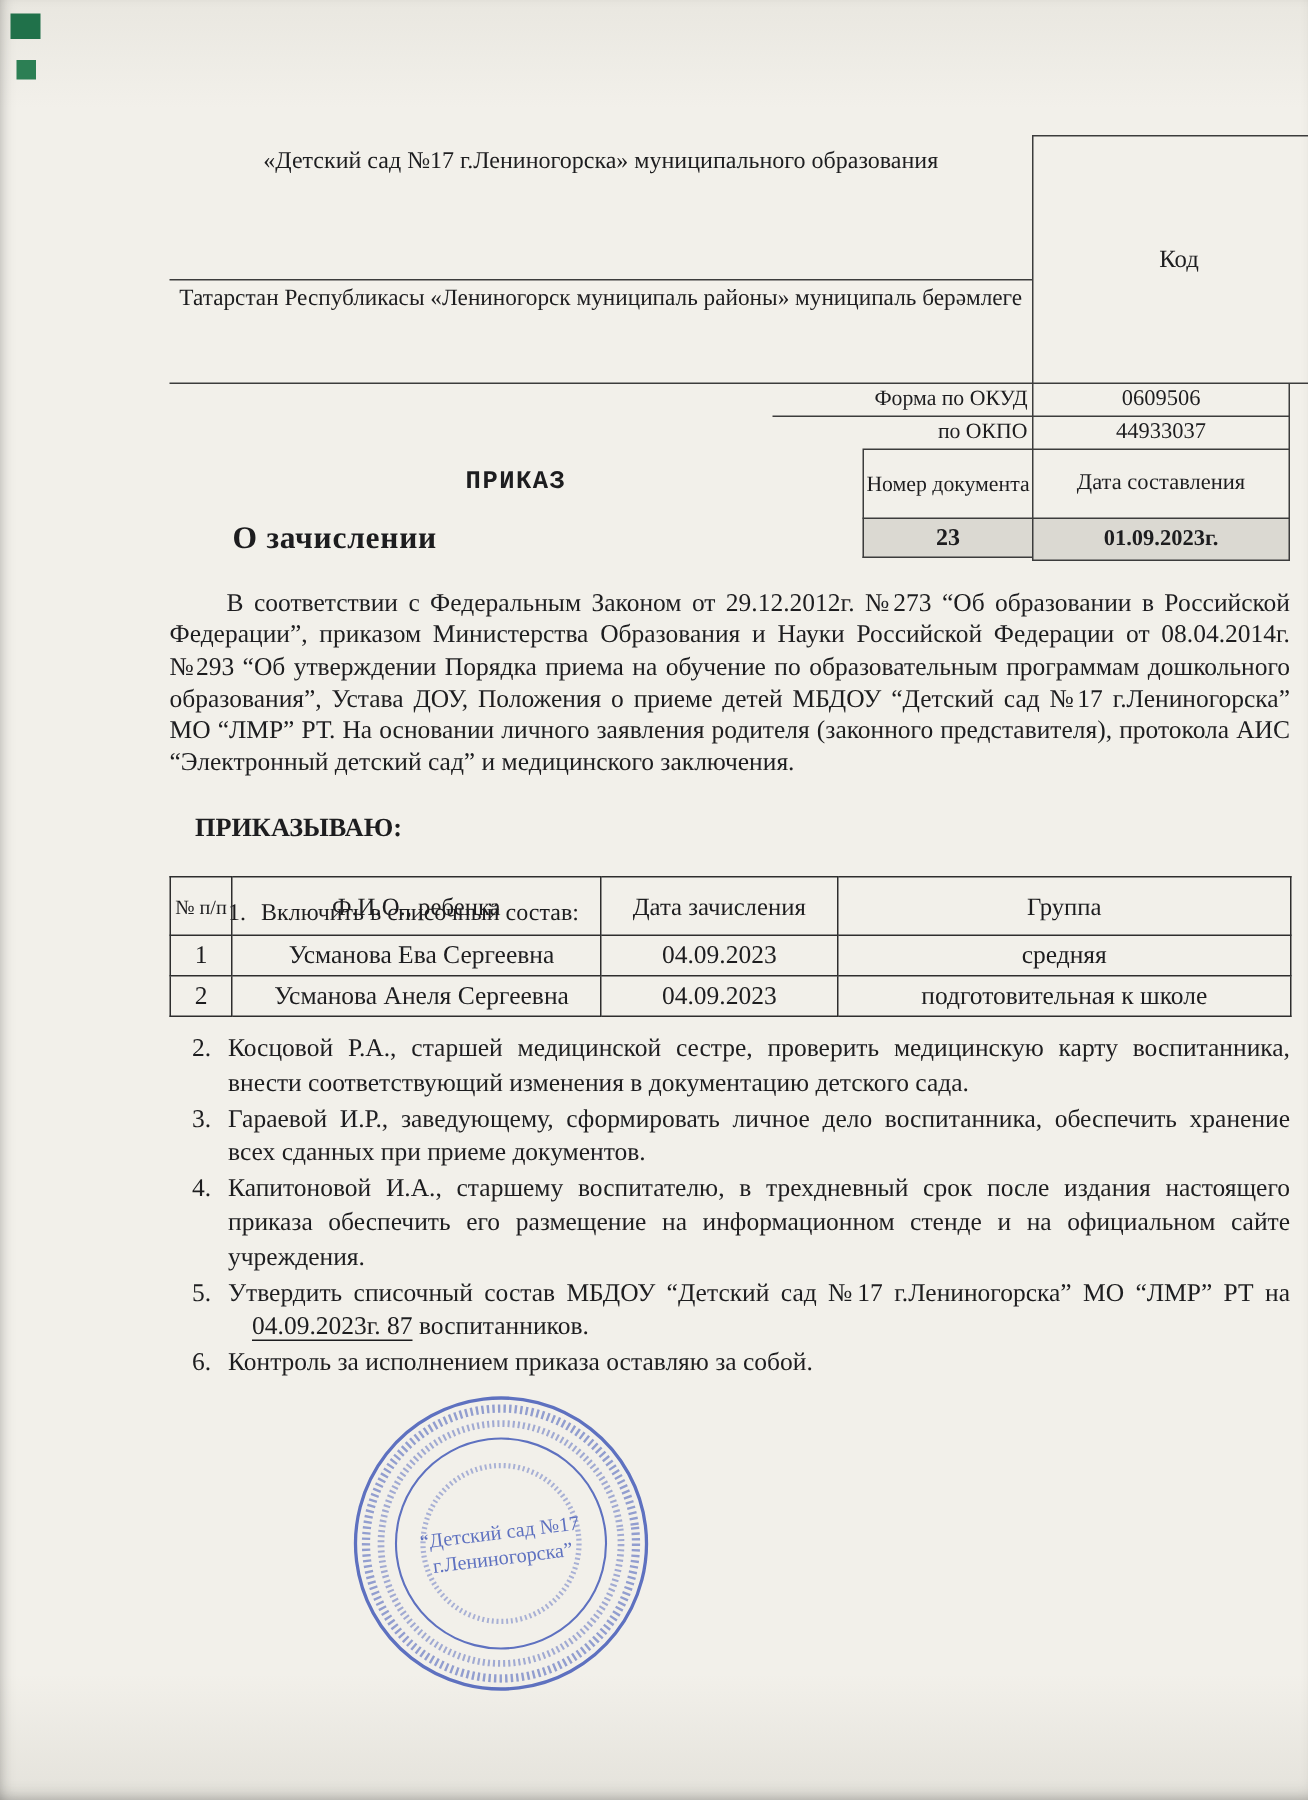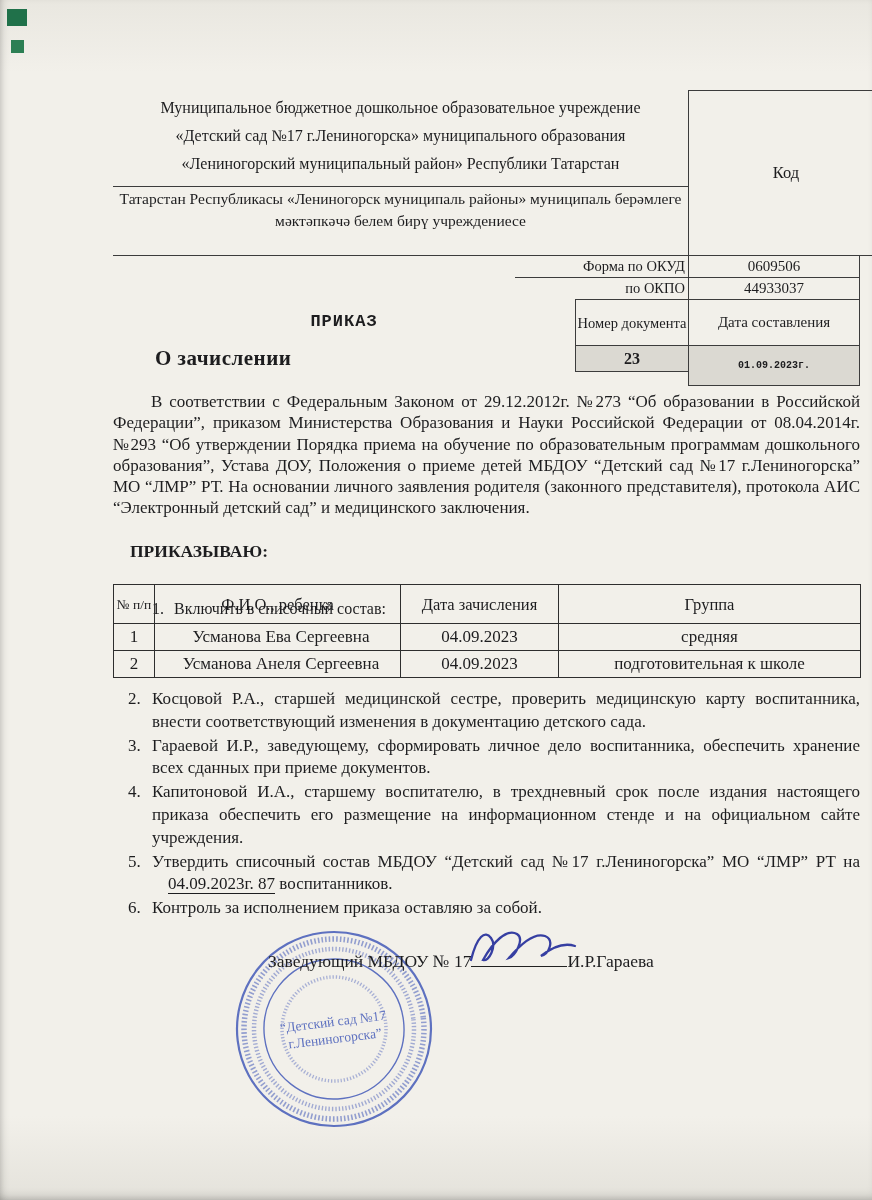--- a/index.html
+++ b/index.html
@@ -35,23 +35,23 @@
   .cell-numdoc { position:absolute; left:462px; top:210px; width:113px; height:46px; box-sizing:border-box;
               border-left:1px solid #3c3c3c; border-bottom:1px solid #3c3c3c;
               display:flex; align-items:center; justify-content:center; text-align:center;
               font-size:14.5px; line-height:18px; }
   .cell-datelbl { position:absolute; left:575px; top:210px; width:172px; height:46px; box-sizing:border-box;
               border-left:1.5px solid #3c3c3c; border-right:1.5px solid #3c3c3c; border-bottom:1px solid #3c3c3c;
               display:flex; align-items:center; justify-content:center; font-size:15px;text-align:center; }
   .cell-numval { position:absolute; left:462px; top:256px; width:113px; height:26px; box-sizing:border-box;
               background:#dbd9d2; border-left:1px solid #3c3c3c; border-bottom:1.5px solid #3c3c3c;
               display:flex; align-items:center; justify-content:center; font-weight:bold; font-size:16px; }
-  .cell-dateval { position:absolute; left:575px; top:256px; width:172px; height:40px; box-sizing:border-box;
+  .cell-dateval { position:absolute; left:575px; top:256px; width:172px; height:28px; box-sizing:border-box;
               background:#dbd9d2; border-left:1.5px solid #3c3c3c; border-right:1.5px solid #3c3c3c; border-bottom:1.5px solid #3c3c3c;
-              display:flex; align-items:center; justify-content:center; font-weight:bold; font-size:10px;font-family:Liberation Mono, monospace; }
+              display:flex; align-items:center; justify-content:center; font-weight:bold; font-size:15px; }
   .prikaz { position:absolute; left:0; top:222px; width:462px; text-align:center;
             font-weight:bold; font-size:17px; letter-spacing:1px;font-family:Liberation Mono, monospace; }
 
   .doc-title { position:absolute; left:155px; top:346px; font-size:21px; font-weight:bold; letter-spacing:.5px; }
 
   .intro { position:absolute; left:113px; top:391px; width:747px; font-size:17px; line-height:21.3px;
            text-align:justify; text-indent:38px; }
 
   .order-head { position:absolute; left:130px; top:541px; font-weight:bold; font-size:17.5px; }
   .item1 { position:absolute; left:152px; top:564px; font-size:16px;margin-top:36px; }
@@ -81,27 +81,24 @@
 </head>
 <body>
 
 <div class="paper">
 
   <div class="scan-mark mark1"></div>
   <div class="scan-mark mark2"></div>
 
   <div class="hdr">
     <div class="org-ru">
-      <div>Муниципальное бюджетное дошкольное образовательное учреждение</div>
       <div>«Детский сад №17 г.Лениногорска» муниципального образования</div>
-      <div>«Лениногорский муниципальный район» Республики Татарстан</div>
     </div>
     <div class="org-tt">
       <div>Татарстан Республикасы «Лениногорск муниципаль районы» муниципаль берәмлеге</div>
-      <div>мәктәпкәчә белем бирү  учреждениесе</div>
     </div>
     <div class="kod-box">
       <span>Код</span>
     </div>
 
     <div class="lbl-okud">Форма по ОКУД</div>
     <div class="val-okud">0609506</div>
 
     <div class="lbl-okpo">по ОКПО</div>
     <div class="val-okpo">44933037</div>
@@ -178,19 +175,14 @@
   <svg class="stamp" viewBox="0 0 202 202">
     <circle cx="101" cy="101" r="97" fill="none" stroke="#3e56b7" stroke-width="2.2"></circle>
     <circle cx="101" cy="101" r="90" fill="none" stroke="#3e56b7" stroke-width="5.5" stroke-dasharray="1.6,2.1" opacity="0.65"></circle>
     <circle cx="101" cy="101" r="80" fill="none" stroke="#3e56b7" stroke-width="4.5" stroke-dasharray="1.4,2" opacity="0.55"></circle>
     <circle cx="101" cy="101" r="70" fill="none" stroke="#3e56b7" stroke-width="1.4"></circle>
     <circle cx="101" cy="101" r="52" fill="none" stroke="#3e56b7" stroke-width="3.5" stroke-dasharray="1.3,1.9" opacity="0.5"></circle>
     <text x="101" y="98" text-anchor="middle" font-size="13.5" fill="#3e56b7">“Детский сад №17</text>
     <text x="101" y="115" text-anchor="middle" font-size="13.5" fill="#3e56b7">г.Лениногорска”</text>
   </svg>
 
-  <div class="sig">
-    <span>Заведующий МБДОУ № 17</span><span class="sig-line"><svg class="sig-svg" width="120" height="46" viewBox="0 0 120 46">
-        <path d="M8,38 C14,14 22,8 28,16 C34,24 26,40 20,38 C30,20 44,6 54,12 C62,17 52,34 46,36 C56,24 70,10 82,14 C92,18 86,32 78,34 C88,26 100,20 112,24" fill="none" stroke="#26309b" stroke-width="2.3" stroke-linecap="round" opacity="0.92"></path>
-      </svg></span><span>И.Р.Гараева</span>
-  </div>
 
 </div>
 
 </body></html>

